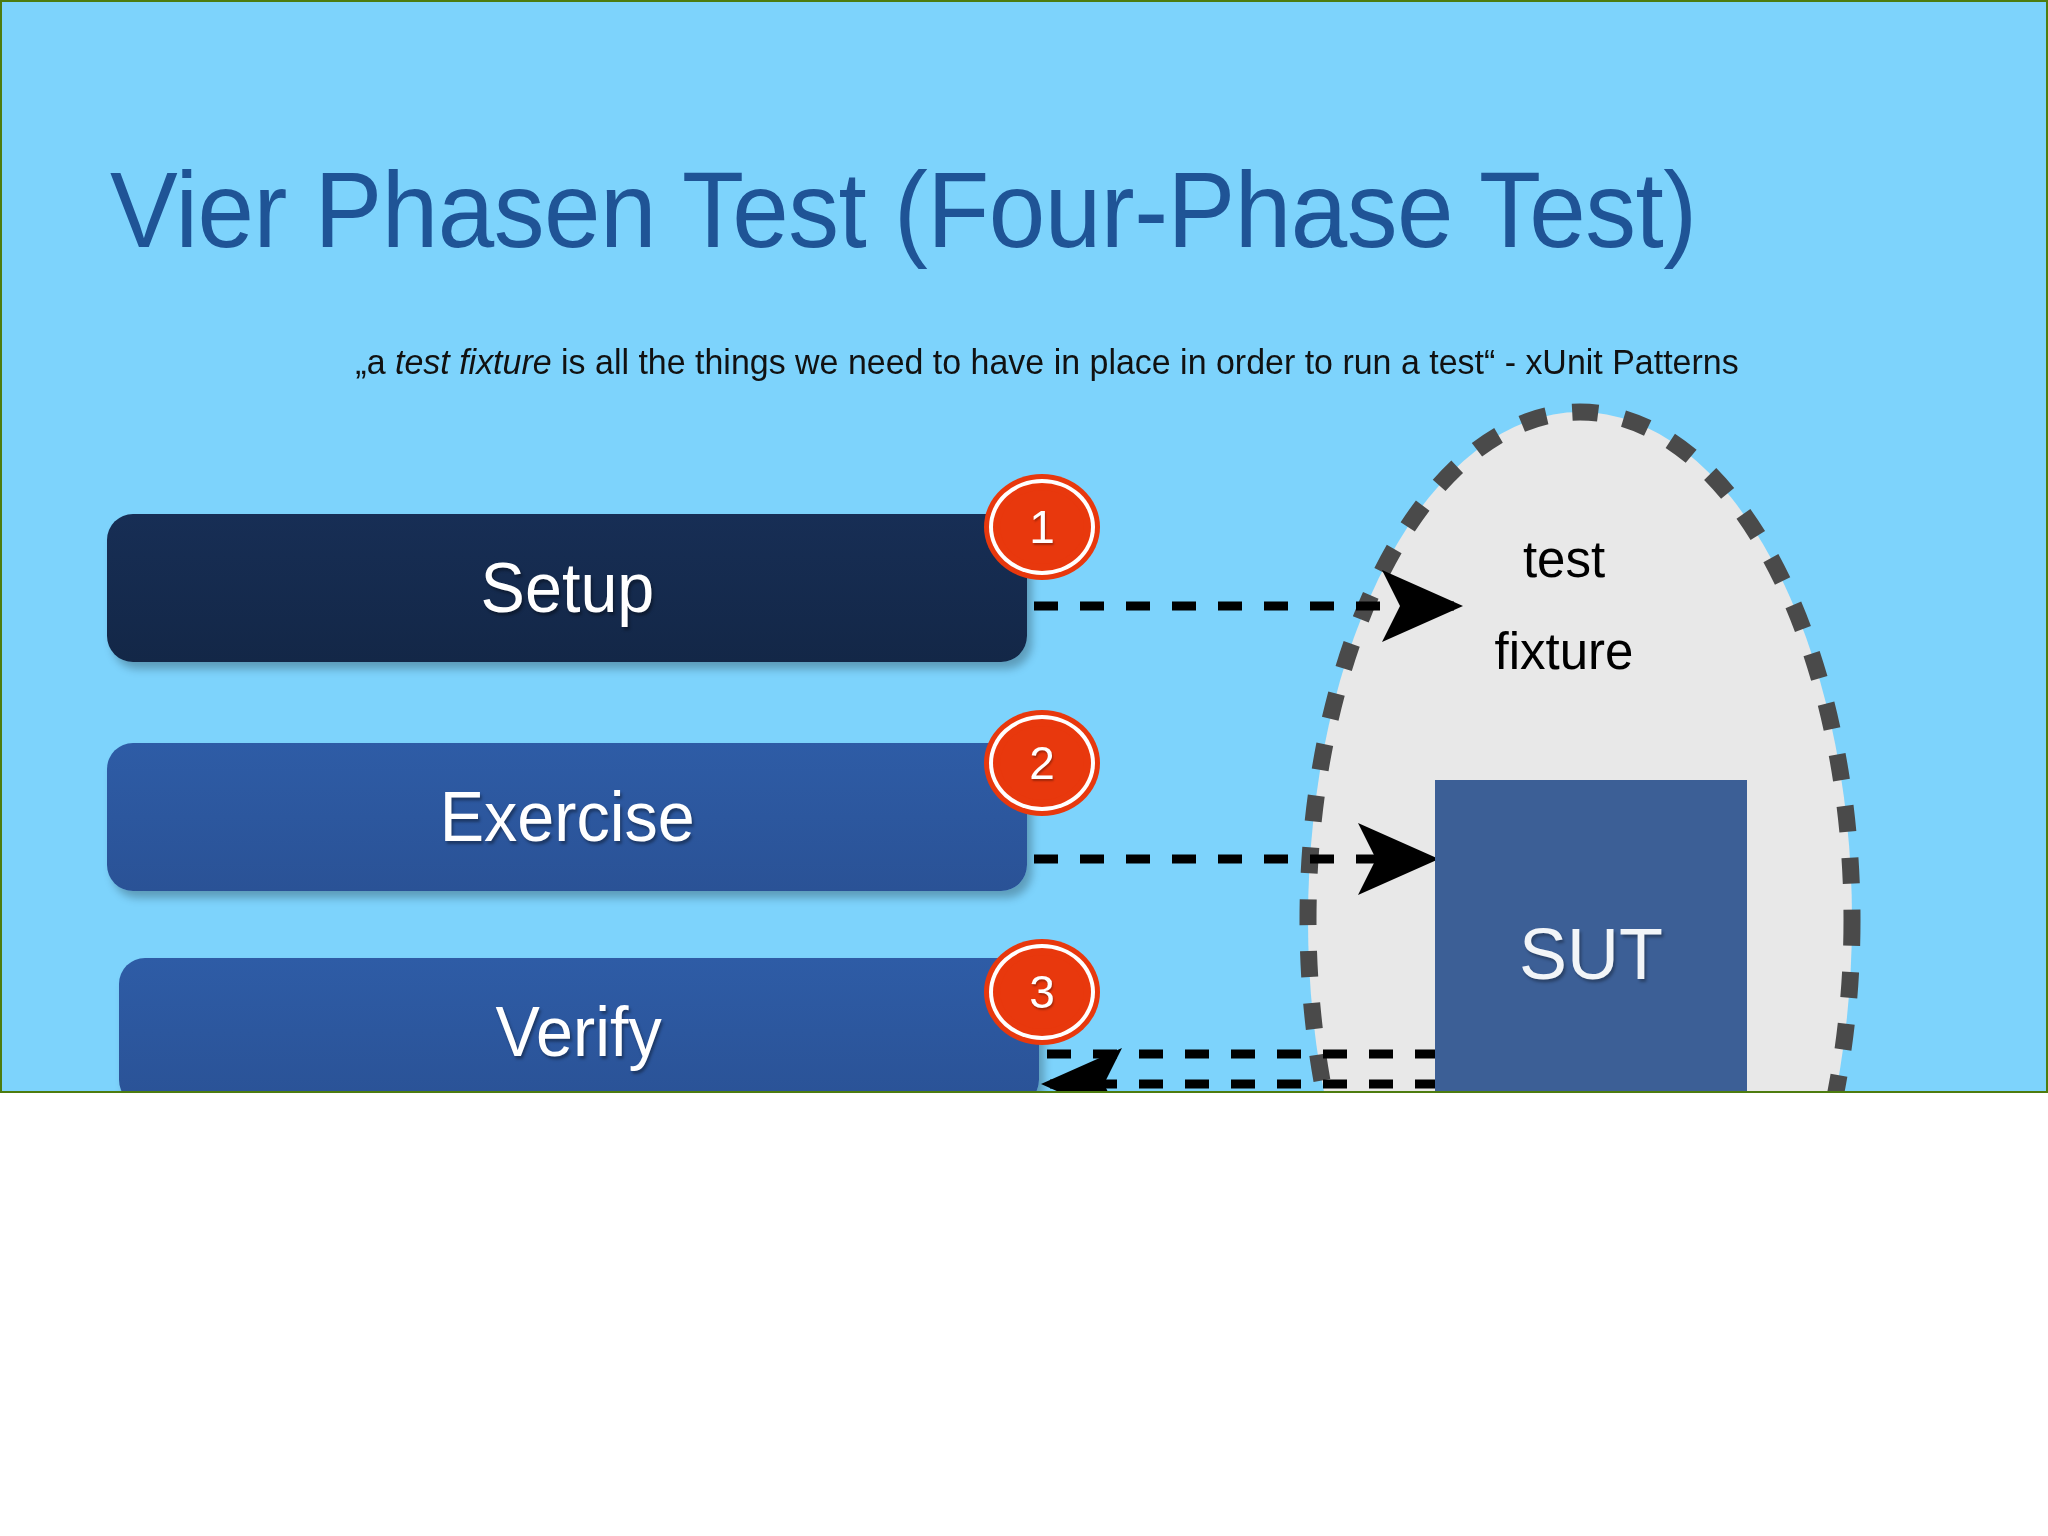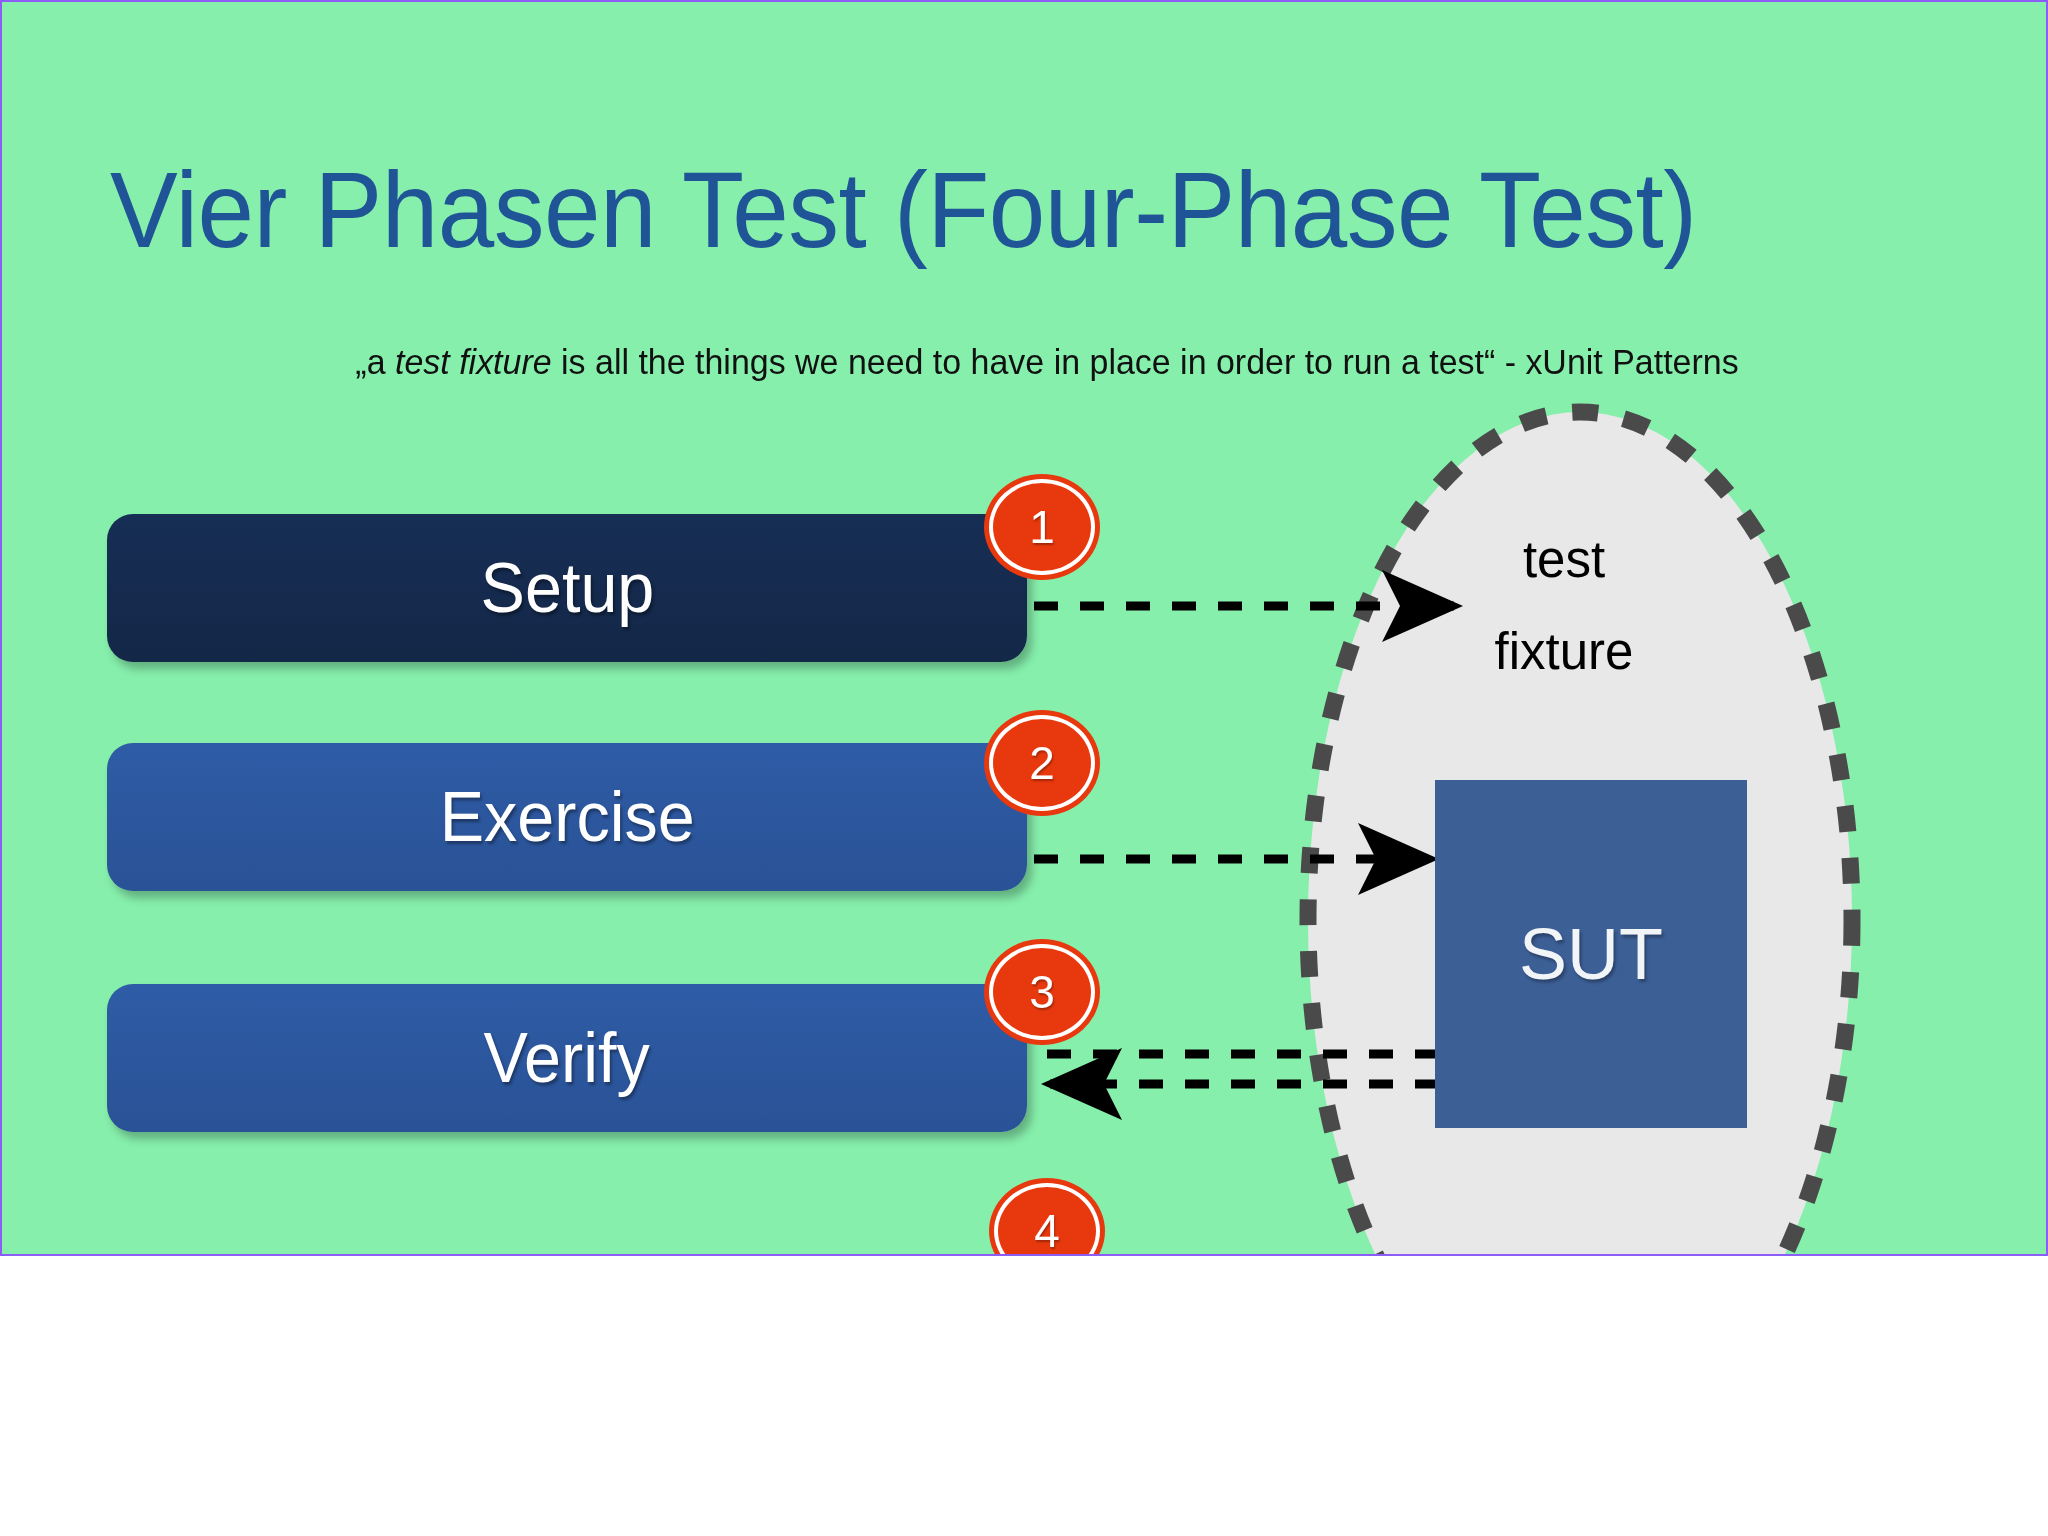--- a/index.html
+++ b/index.html
@@ -6,24 +6,24 @@
     margin: 0;
     padding: 0;
     background: #ffffff;
   }
   body {
     font-family: "Liberation Sans", sans-serif;
   }
   #slide {
     position: relative;
     width: 2048px;
-    height: 1256px;
-    background: #86efac;
+    height: 1093px;
+    background: #7dd3fc;
     box-sizing: border-box;
-    border: 2px solid #8b5cf6;
+    border: 2px solid #4d7c0f;
     overflow: hidden;
   }
 
   
   #title {
     position: absolute;
     left: 108px;
     top: 148px;
     width: 1830px;
     height: 130px;
@@ -71,21 +71,21 @@
     color: #ffffff;
     font-family: "Liberation Sans", sans-serif;
     font-size: 70px;
     font-weight: 400;
     letter-spacing: 0px;
     text-shadow: 2px 3px 3px rgba(0,0,0,0.35);
     transform: scaleX(0.95);
   }
   #bar-setup     { top: 512px;  width: 920px; height: 148px; background: linear-gradient(180deg,#172E55 0%,#132747 100%); }
   #bar-exercise  { top: 741px;  width: 920px; height: 148px; background: linear-gradient(180deg,#2E5CA6 0%,#2A5296 100%); text-align: center; }
-  #bar-verify    { top: 982px;  width: 920px; height: 148px; background: linear-gradient(180deg,#2E5CA6 0%,#2A5296 100%); }
+  #bar-verify    { top: 956px;  width: 920px; height: 148px; background: linear-gradient(180deg,#2E5CA6 0%,#2A5296 100%); margin-left: 12px; }
   #bar-teardown  { top: 1210px; width: 930px; height: 148px; background: linear-gradient(180deg,#172E55 0%,#132747 100%); }
 
   
   .badge {
     position: absolute;
     width: 84px;
     height: 74px;
     border-radius: 50%;
     background: #E8380D;
     box-shadow: 0 0 0 7px #E8380D, 0 0 0 11px #ffffff, 0 0 0 16px #E8380D,

